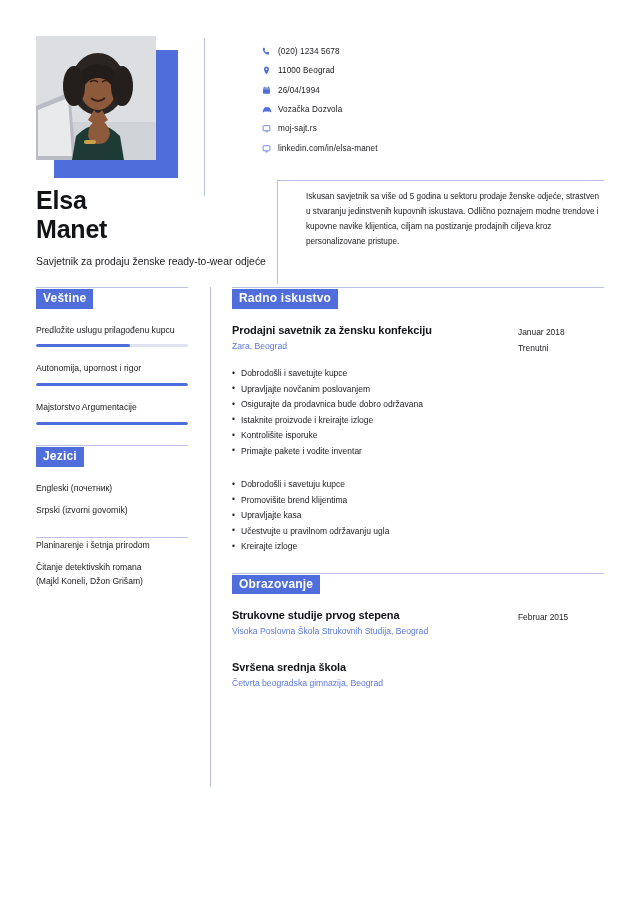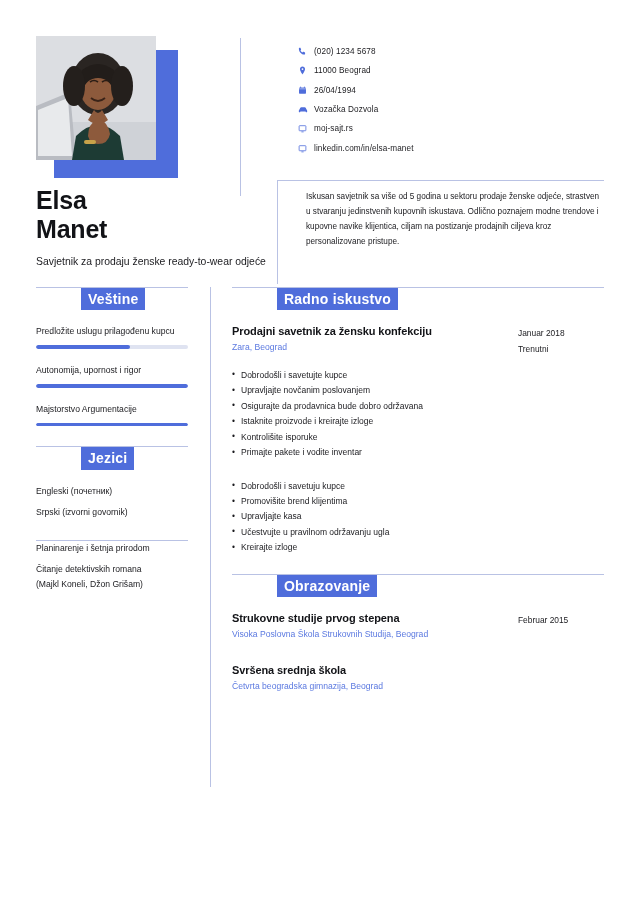--- a/index.html
+++ b/index.html
@@ -15,21 +15,20 @@
     height: 905px;
     background: #ffffff;
     overflow: hidden;
   }
 
   
   .header {
     position: relative;
     padding: 36px 36px 0 36px;
     display: flex;
-    gap: 36px;
   }
   .photo-wrap {
     position: relative;
     width: 128px;
     height: 132px;
     flex: 0 0 128px;
   }
   .photo-accent {
     position: absolute;
     left: 18px;
@@ -156,26 +155,25 @@
 
   .sec-rule {
     height: 1px;
     background: #b9c2e4;
     margin-bottom: 0;
   }
   .badge {
     display: inline-block;
     background: #4f6ddb;
     color: #ffffff;
-    font-size: 14px;
+    font-size: 12px;
     font-weight: bold;
     padding: 3px 7px 3px 7px;
     letter-spacing: .2px;
     line-height: 1.15;
-    margin-left: 45px;
   }
   .badge-row { margin-bottom: 14px; }
 
   .skill-name {
     font-size: 8.6px;
     color: #1b1b1f;
     line-height: 1.68;
     margin-bottom: 7px;
   }
   .bar {

